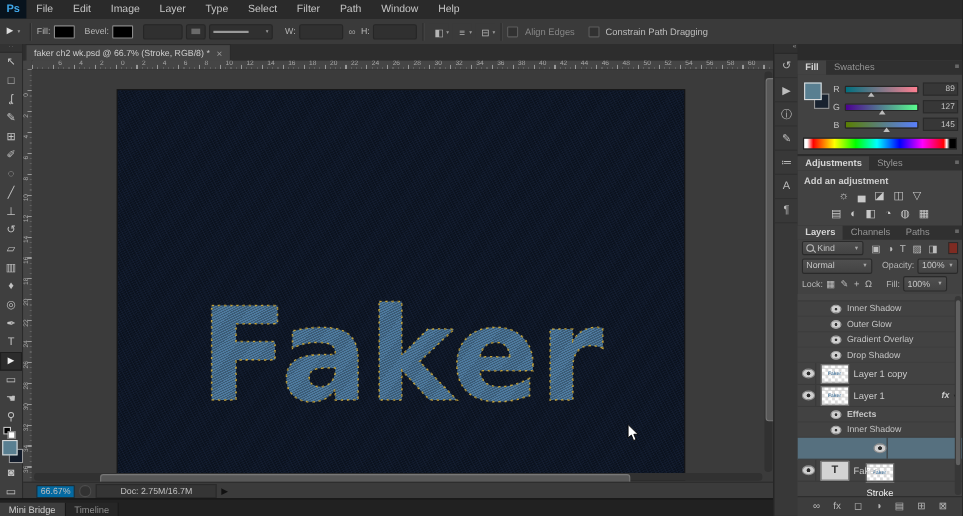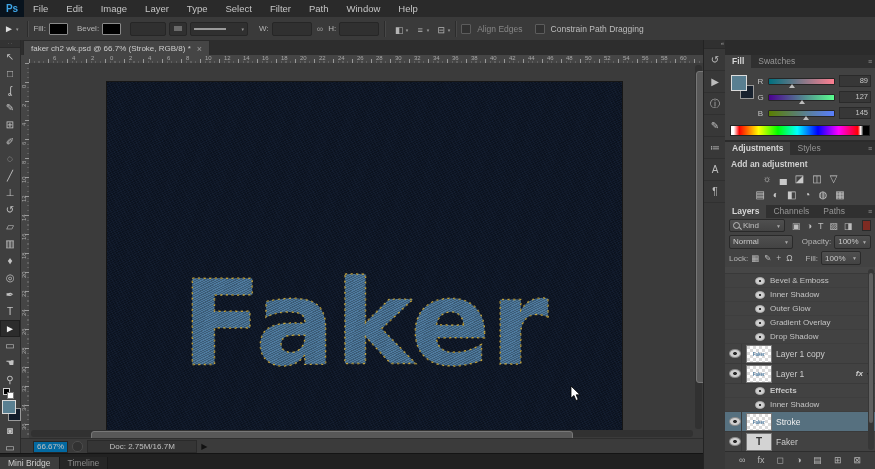--- a/index.html
+++ b/index.html
@@ -125,21 +125,21 @@
   .dd-normal{width:62px;}
   .dd-val{width:32px;justify-content:space-between;}
   .lbl{font-size:8px;color:#b5b5b5;}
   .lock-icon{font-size:8.5px;color:#bdbdbd;}
   .layer-list{position:absolute;left:0;right:0;overflow:hidden;background:#424242;}
   .row-sliver{height:6px;border-bottom:1px solid #393939;background:#464646;}
   .fx-row{display:flex;align-items:center;height:13px;padding-left:30px;gap:5px;border-bottom:1px solid #3e3e3e;}
   .fx-eye{width:8px;height:6px;border:1px solid #a9a9a9;border-radius:50%;background:radial-gradient(circle,#333 1px,#cfcfcf 1.5px);flex:none;}
   .fx-label{font-size:8px;color:#c4c4c4;white-space:nowrap;}
   .layer-row{display:flex;align-items:center;height:19px;gap:4px;padding:0 3px;border-bottom:1px solid #3a3a3a;position:relative;}
-  .layer-row.selected{background:#56707f;}
+  .layer-row.selected{background:#56707f;flex-direction:column;}
   .layer-row.selected .layer-label{color:#f0f0f0;}
   .eye-cell{width:13px;height:19px;display:flex;align-items:center;justify-content:center;border-right:1px solid #3a3a3a;flex:none;}
   .eye{width:10px;height:7px;border-radius:50%;background:radial-gradient(circle,#2b2b2b 1.5px,#cfcfcf 2px);border:1px solid #8e8e8e;}
   .thumb{width:24px;height:16px;border:1px solid #777;flex:none;display:flex;align-items:center;justify-content:center;overflow:hidden;}
   .thumb-faker{background:repeating-conic-gradient(#fff 0 25%,#dadada 0 50%) 0 0/6px 6px;}
   .thumb-faker .thumb-txt{font-size:5px;font-weight:bold;color:#4e7a9e;transform:scale(.9);white-space:nowrap;}
   .thumb-T{background:#d3d3d3;}
   .thumb-T .thumb-T-glyph{font-size:10px;color:#333;font-weight:bold;line-height:1;}
   .layer-label{font-size:8.5px;color:#cccccc;white-space:nowrap;}
   .fx-badge{margin-left:auto;font-size:8px;font-style:italic;font-weight:bold;color:#cfcfcf;}
@@ -526,24 +526,20 @@
         <span class="dd dd-val">
           <span>100%</span>
           <span class="caret">▼</span>
         </span>
       </div>
 
       <div class="layer-list" id="layer-list" style="top:62px;height:185px;">
           <div class="row-sliver"></div>
           <div class="fx-row">
             <span class="fx-eye"></span>
-            <span class="fx-label">Bevel &amp; Emboss</span>
-          </div>
-          <div class="fx-row">
-            <span class="fx-eye"></span>
             <span class="fx-label">Inner Shadow</span>
           </div>
           <div class="fx-row">
             <span class="fx-eye"></span>
             <span class="fx-label">Outer Glow</span>
           </div>
           <div class="fx-row">
             <span class="fx-eye"></span>
             <span class="fx-label">Gradient Overlay</span>
           </div>

